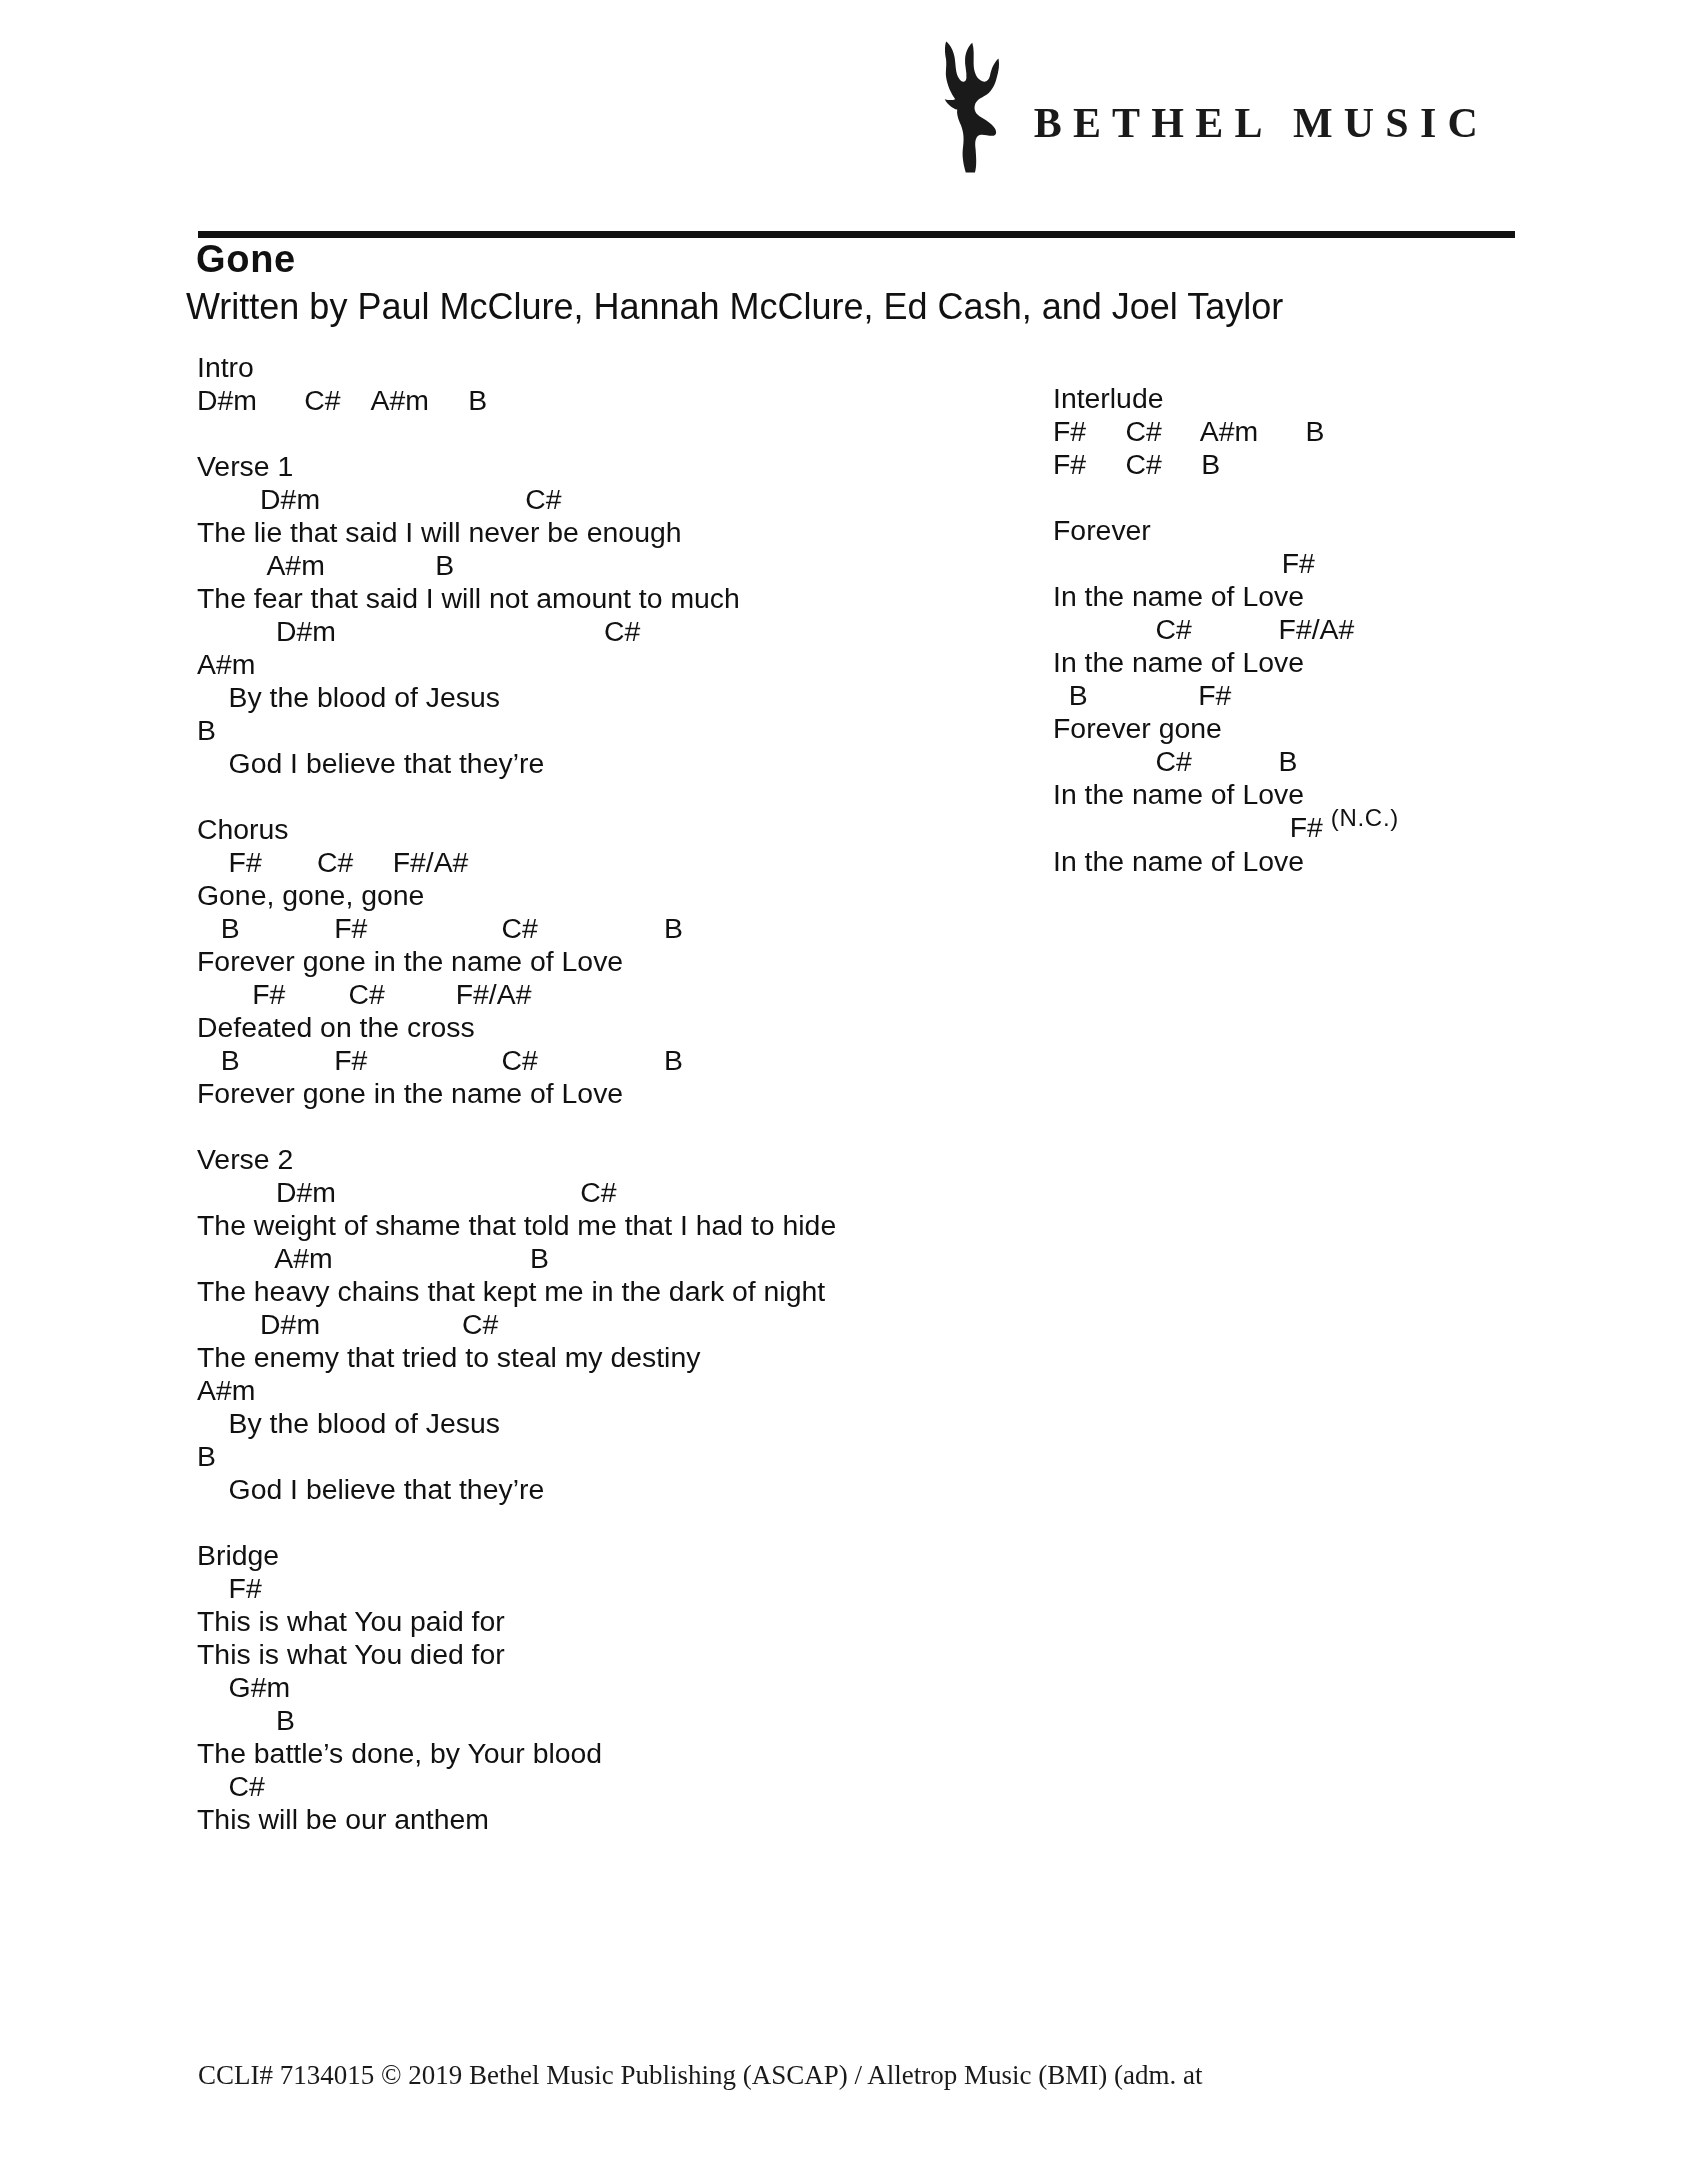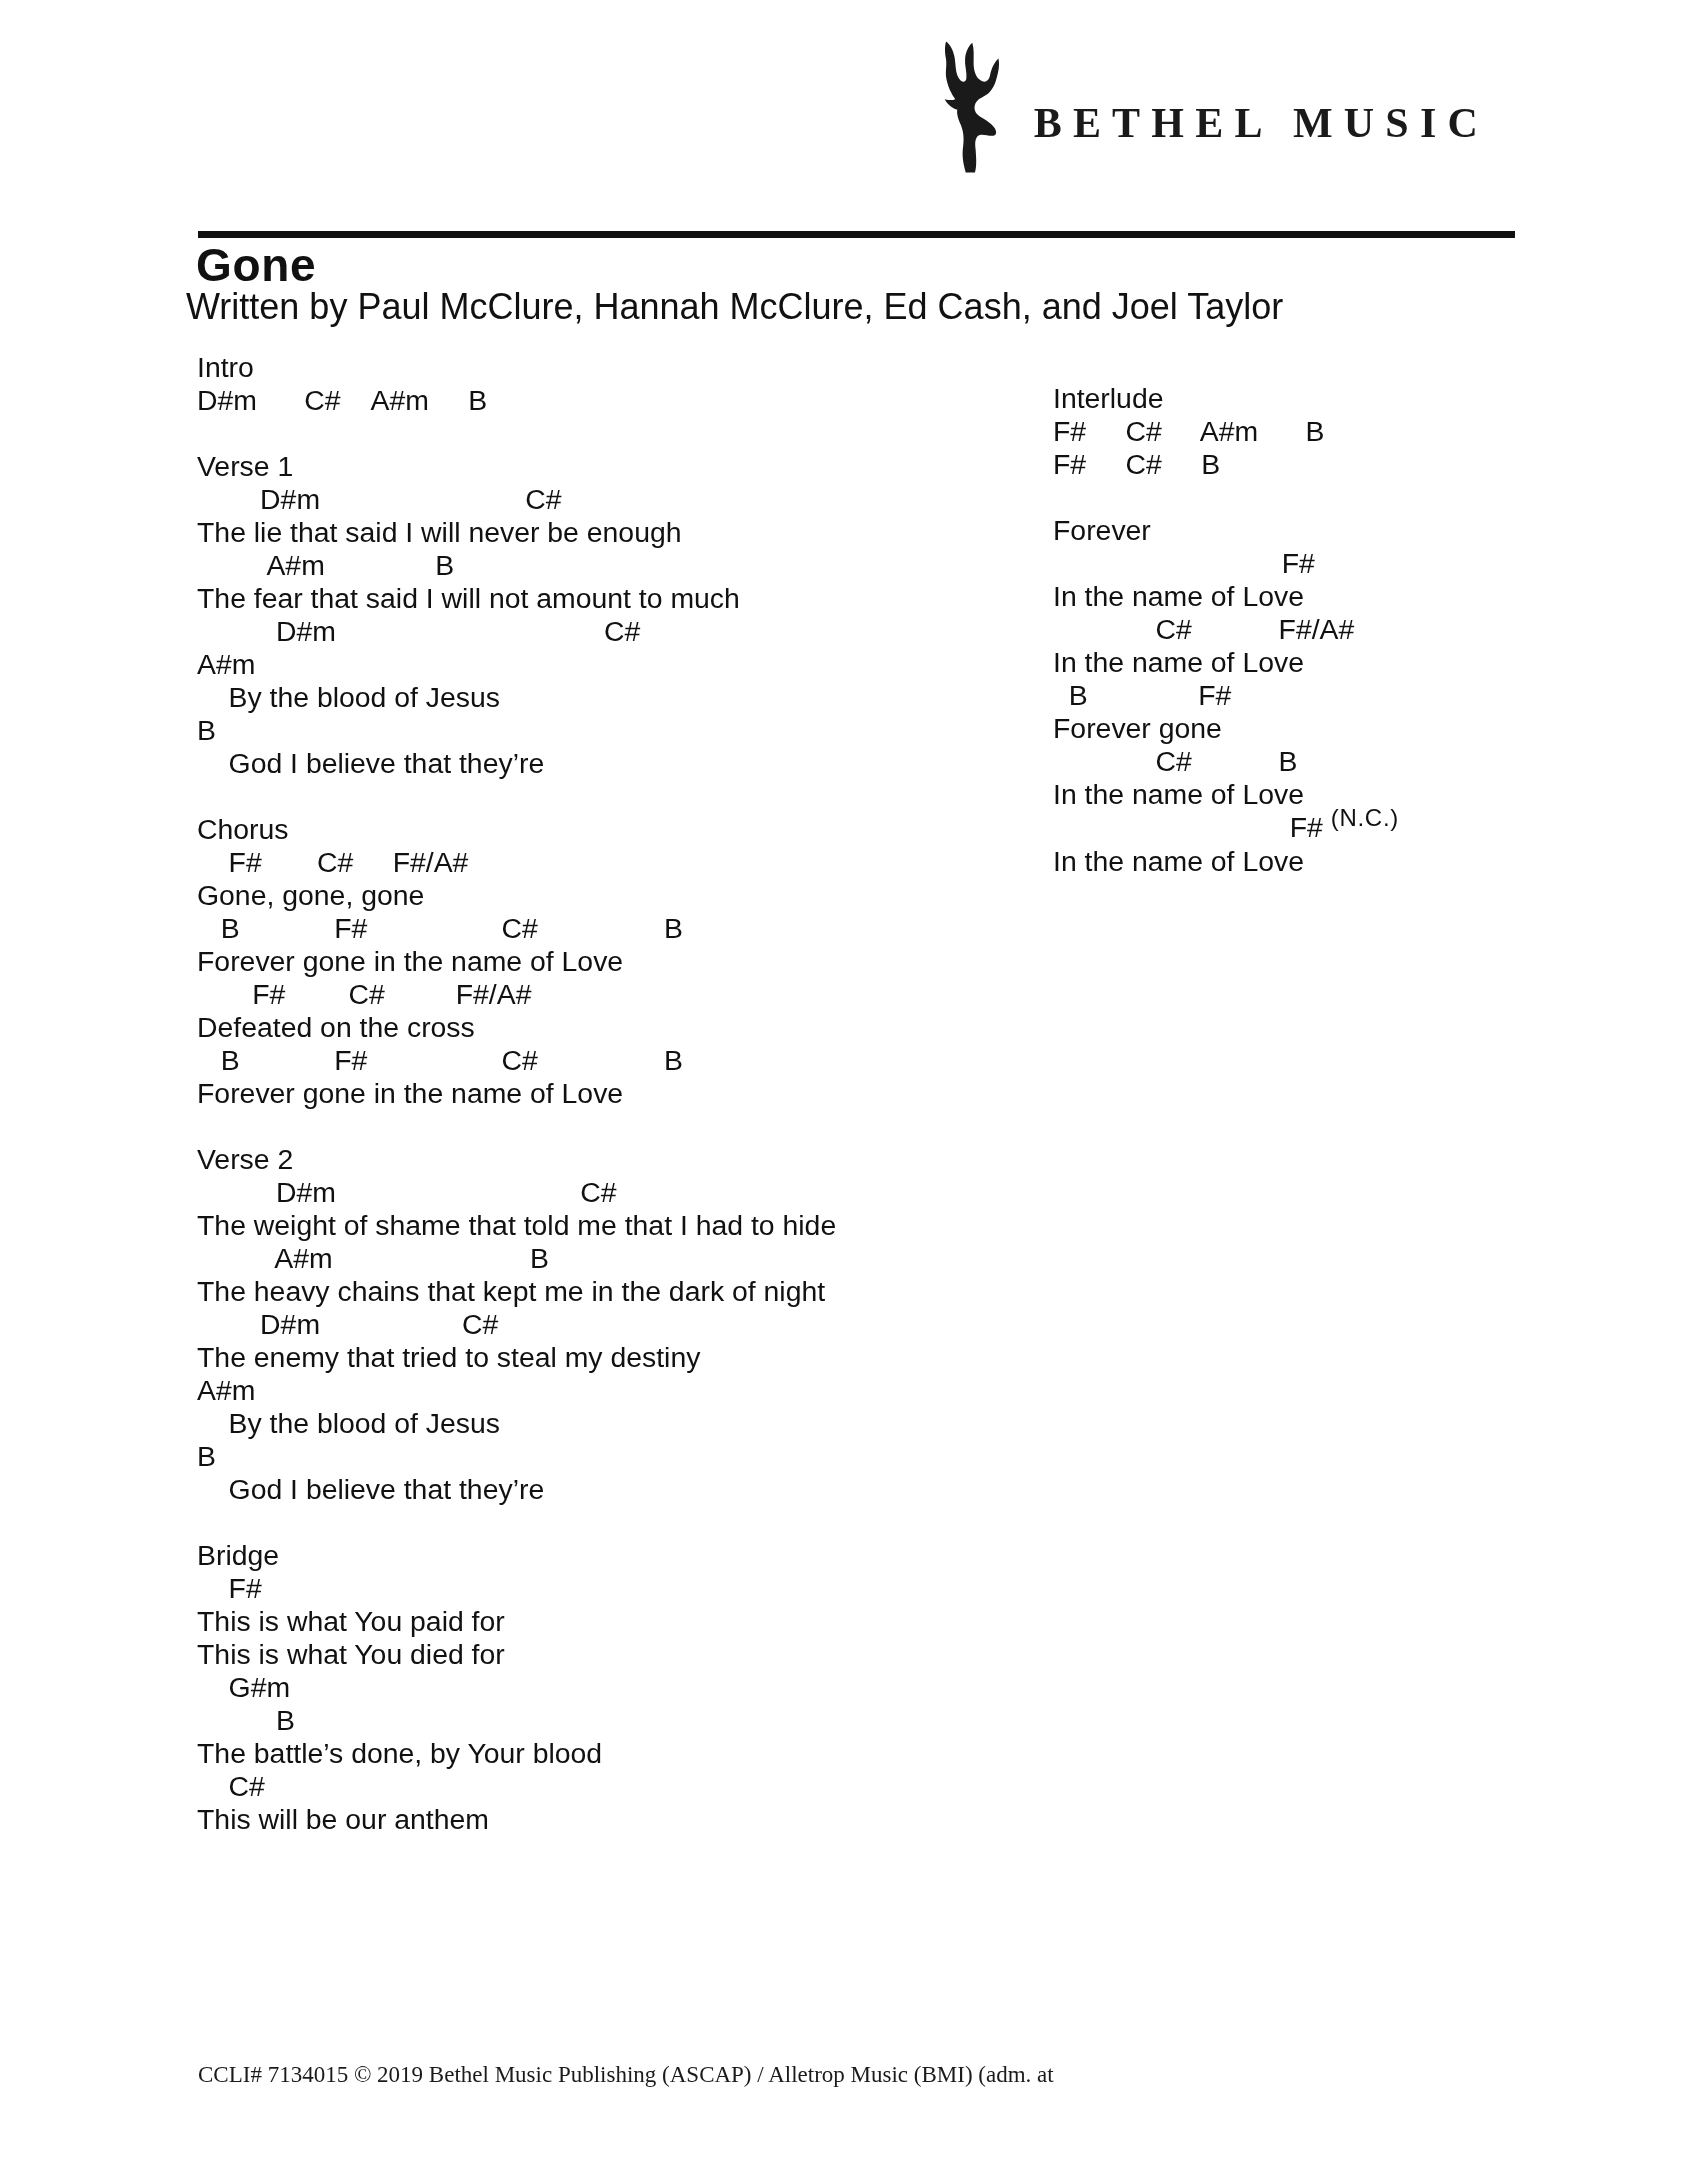--- a/index.html
+++ b/index.html
@@ -40,21 +40,21 @@
     left: 198px;
     top: 231px;
     width: 1317px;
     height: 7.3px;
     background: #111111;
   }
   .title {
     position: absolute;
     left: 196px;
     top: 238px;
-    font-size: 46px;
+    font-size: 38px;
     font-weight: bold;
     letter-spacing: 0.7px;
   }
   .byline {
     position: absolute;
     left: 186px;
     top: 286px;
     font-size: 36px;
   }
   .col {
@@ -72,21 +72,21 @@
     position: relative;
     top: -10.6px;
     margin-left: 8px;
     letter-spacing: 0.7px;
   }
   .footer {
     position: absolute;
     left: 198px;
     top: 2056px;
     font-family: "Liberation Serif", serif;
-    font-size: 23px;
+    font-size: 27px;
     line-height: 38px;
     color: #1a1a1a;
   }
 </style>
 </head>
 <body>
 
 <div class="page">
 
   <div class="logo">

